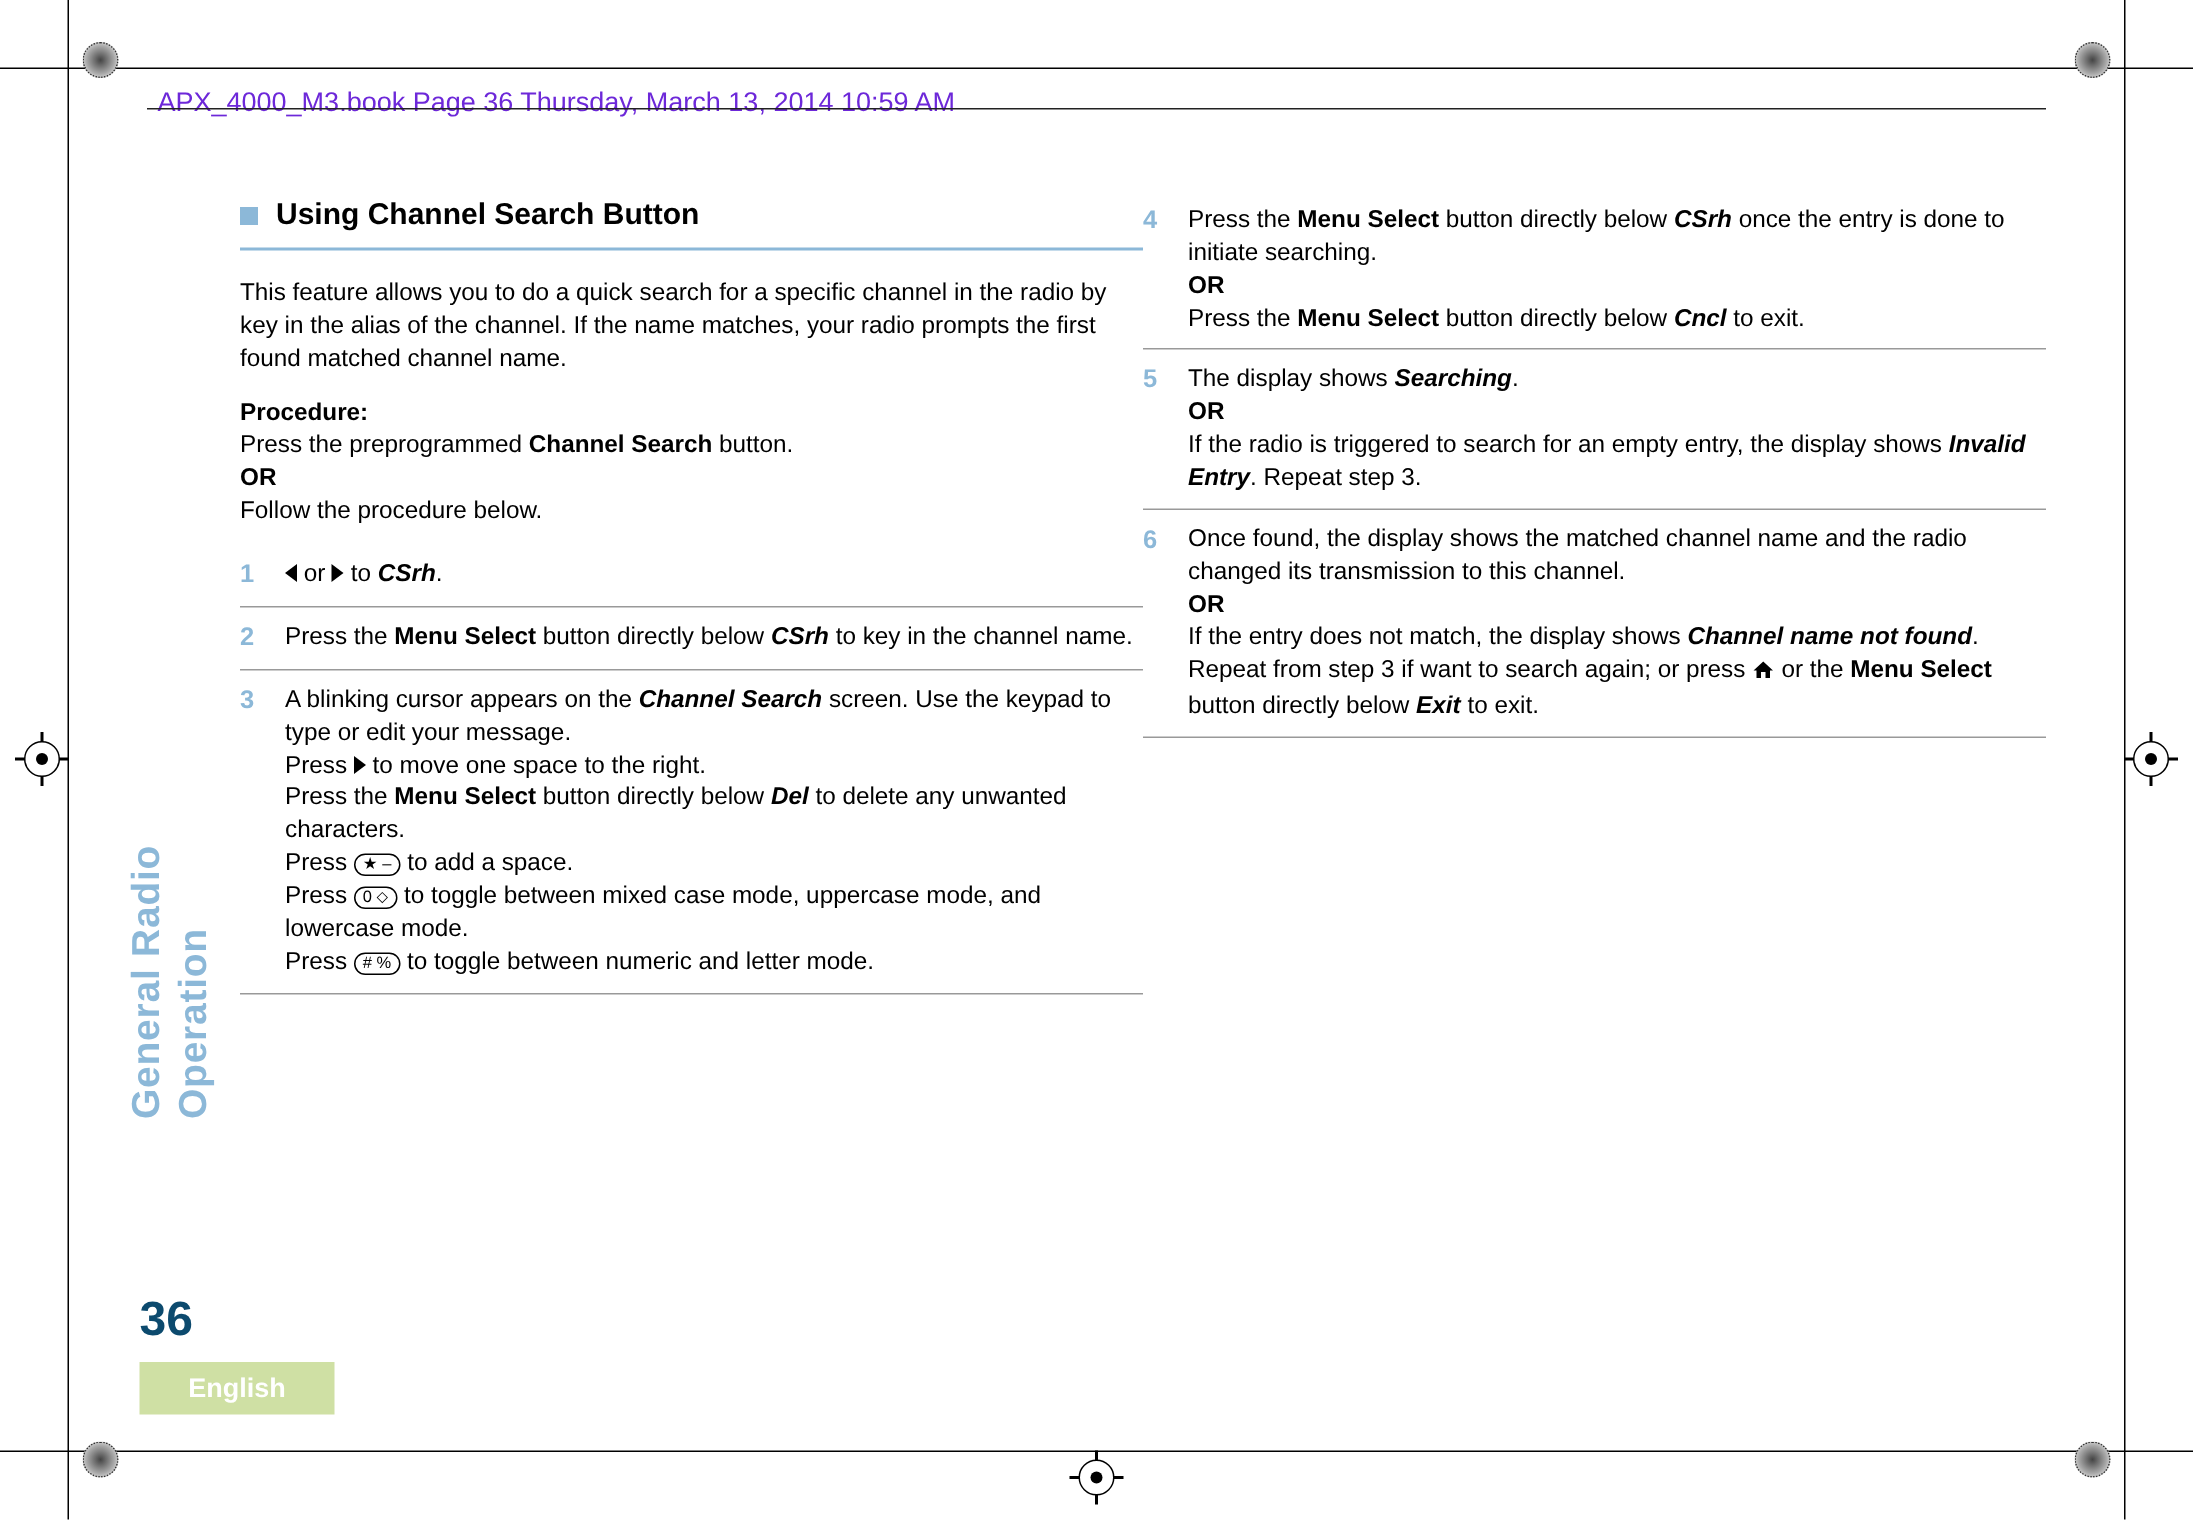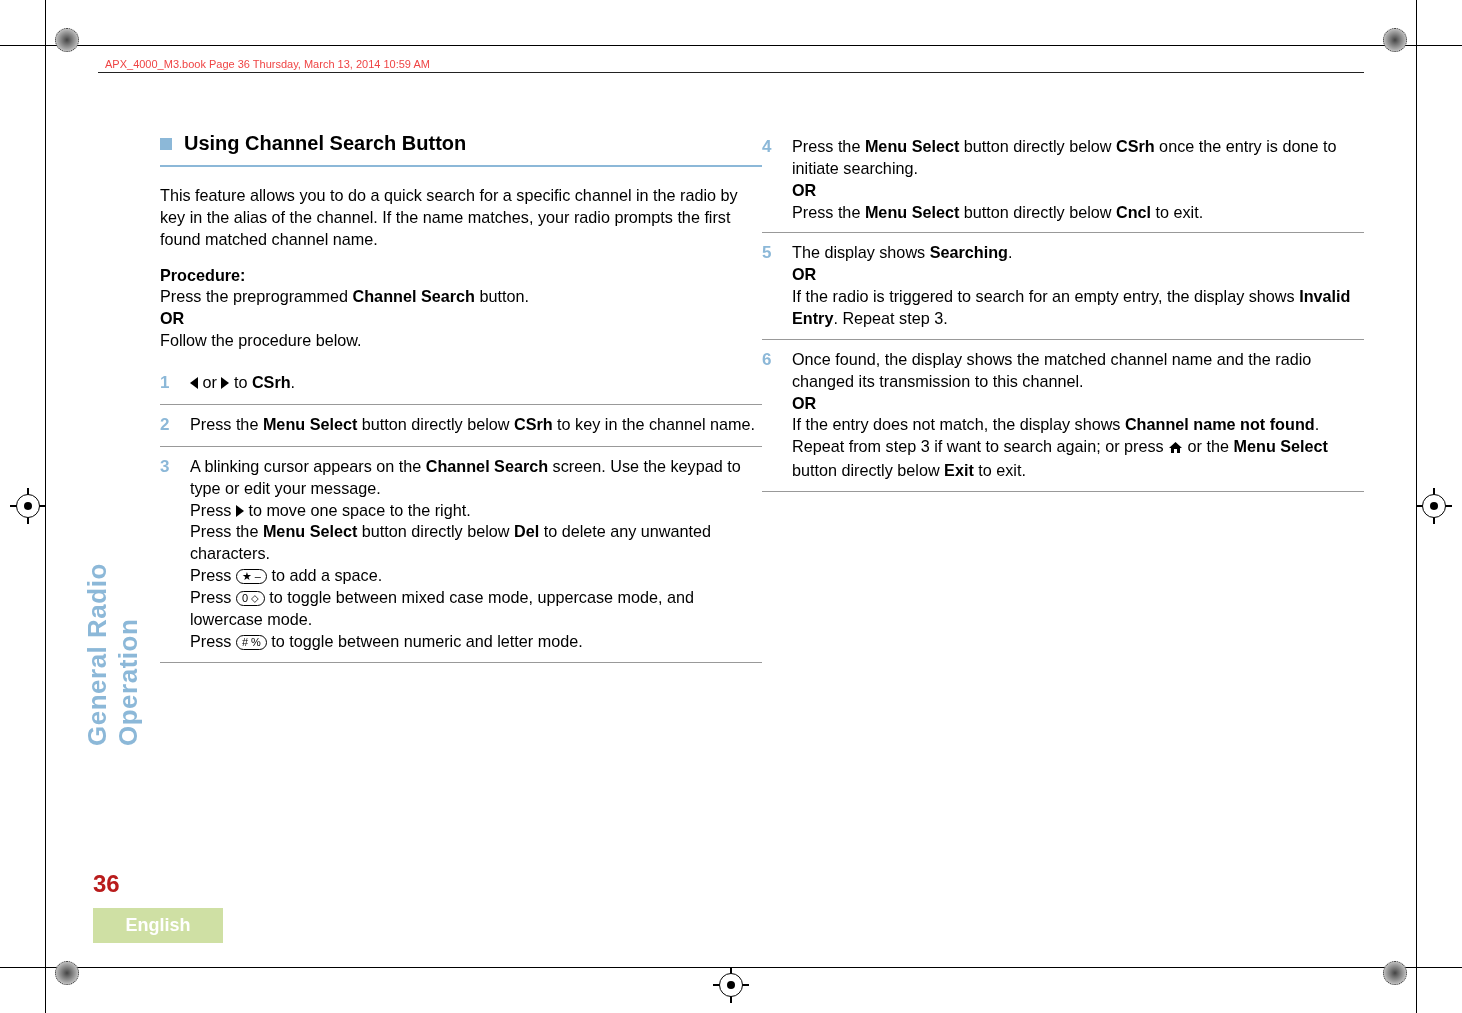--- a/index.html
+++ b/index.html
@@ -36,22 +36,22 @@
   .reg-mark .circ { position: absolute; top: 6px; left: 6px; width: 24px; height: 24px; border: 1.5px solid #000; border-radius: 50%; background: #fff; }
   .reg-mark .dot { position: absolute; top: 14px; left: 14px; width: 8px; height: 8px; border-radius: 50%; background: #000; }
   .crop-top { position: absolute; top: 0; left: 0; right: 0; height: 46px; border-bottom: 0.7px solid #000; }
   .crop-bottom { position: absolute; bottom: 0; left: 0; right: 0; height: 46px; border-top: 0.7px solid #000; }
   .crop-left { position: absolute; top: 0; bottom: 0; left: 0; width: 46px; border-right: 0.7px solid #000; }
   .crop-right { position: absolute; top: 0; bottom: 0; right: 0; width: 46px; border-left: 0.7px solid #000; }
   .header-line {
     position: absolute;
     top: 58px;
     left: 105px;
-    font-size: 11px;
-    color: #ef4444;
+    font-size: 18px;
+    color: #6d28d9;
   }
   .header-rule {
     position: absolute;
     top: 72px;
     left: 98px;
     right: 98px;
     height: 0;
     border-top: 0.8px solid #222;
   }
   .sidebar {
@@ -69,23 +69,23 @@
     transform: rotate(-90deg);
     font-size: 26px;
     font-weight: bold;
     color: #8cb8d8;
     letter-spacing: 0.5px;
   }
   .page-num {
     position: absolute;
     left: 93px;
     bottom: 115px;
-    font-size: 24px;
-    font-weight: bold;
-    color: #b91c1c;
+    font-size: 32px;
+    font-weight: bold;
+    color: #0c4a6e;
   }
   .lang-block {
     position: absolute;
     left: 93px;
     bottom: 70px;
     width: 130px;
     height: 35px;
     background: #cfe0a4;
     display: flex;
     align-items: center;
@@ -123,21 +123,21 @@
     background: #8cb8d8;
     margin-bottom: 18px;
   }
   .para { margin-bottom: 14px; }
   .proc-label { font-weight: bold; }
   .step-block { display: flex; gap: 14px; padding: 6px 0; }
   .step-num { color: #8cb8d8; font-weight: bold; font-size: 17px; min-width: 16px; }
   .step-body { flex: 1; }
   .hr { border: none; border-top: 1px solid #999; margin: 3px 0; }
   .b { font-weight: bold; }
-  .ui { font-weight: bold; font-family: "Trebuchet MS", Arial, sans-serif; }
+  .ui { font-weight: bold; font-family: "Trebuchet MS", Arial, sans-serif; font-style: italic; }
   .icon-inline {
     display: inline-block;
     vertical-align: middle;
     line-height: 1;
   }
   .tri-left, .tri-right {
     display: inline-block; width: 0; height: 0;
     border-top: 6px solid transparent; border-bottom: 6px solid transparent;
     vertical-align: -1px;
   }

